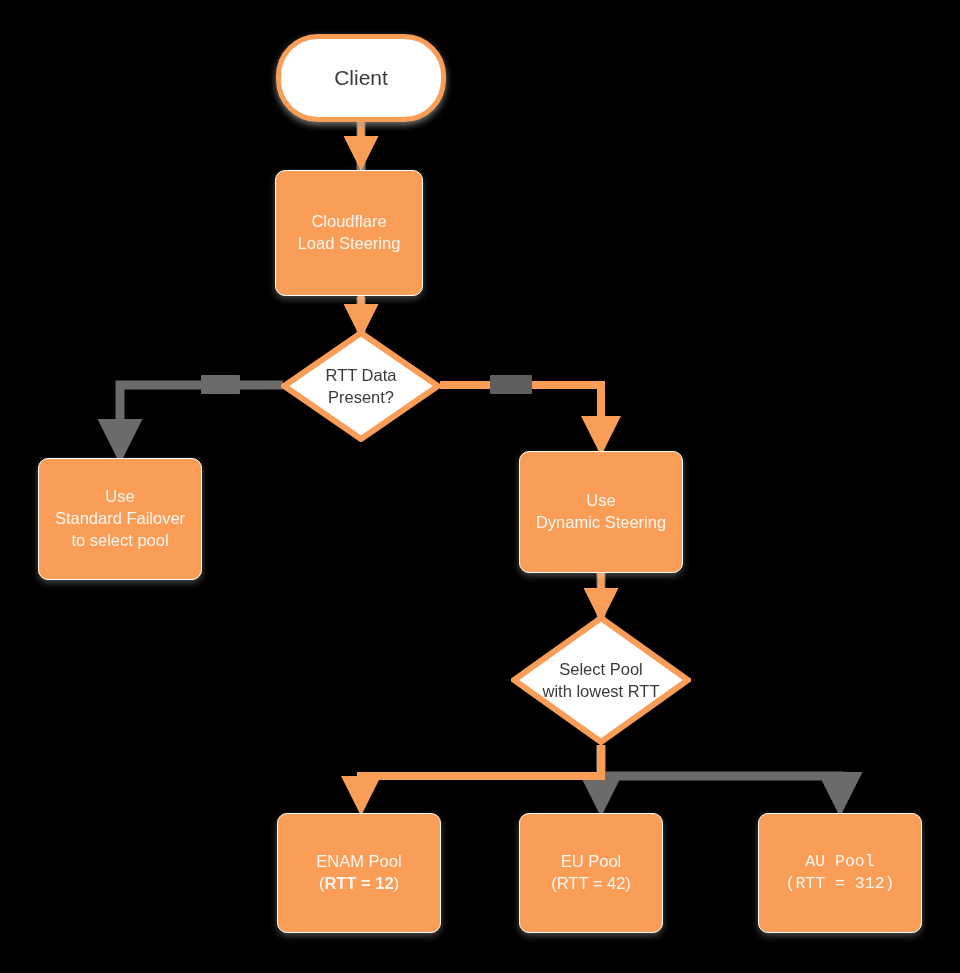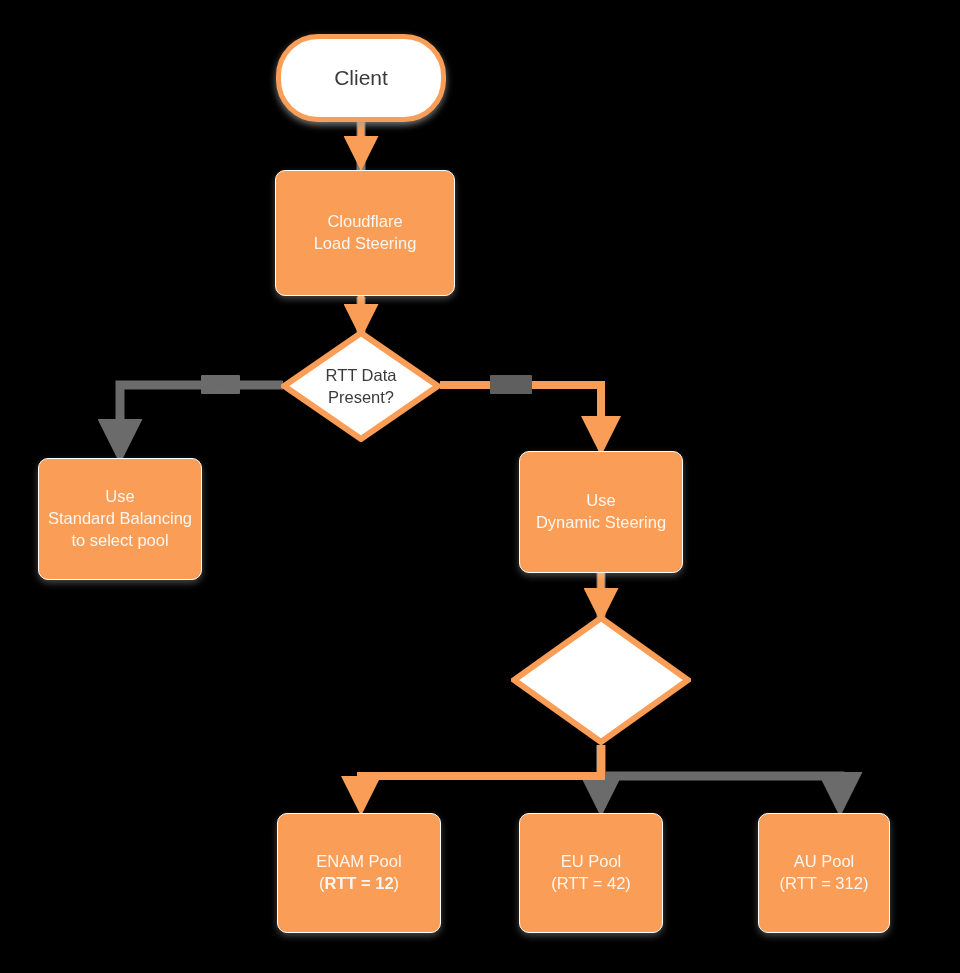--- a/index.html
+++ b/index.html
@@ -125,60 +125,64 @@
   </svg>
 
   <div class="edge-label" style="left:201px; top:375px; width:31px;">No</div>
 
   <div class="edge-label active" style="left:490px; top:375px; width:34px;">Yes</div>
 
   <div class="node terminator" style="left:276px; top:34px; width:170px; height:88px;">
     <span>Client</span>
   </div>
 
-  <div class="node box" style="left:275px; top:170px; width:180px; height:126px; flex-direction:column;">
+  <div class="node box" style="left:275px; top:170px; width:148px; height:126px; flex-direction:column;">
     <span>Cloudflare</span>
     <span>Load Steering</span>
   </div>
 
   <div class="diamond-wrap" style="left:281px; top:330px; width:160px; height:112px;">
     <svg class="diamond-shape" viewBox="0 0 160 112" preserveAspectRatio="none">
       <polygon points="80,3 157,56 80,109 3,56" fill="#ffffff" stroke="#f99d57" stroke-width="6"></polygon>
     </svg>
     <div class="diamond-label">
       <span class="ln2">RTT Data</span>
       <span class="ln2">Present?</span>
     </div>
   </div>
 
   <div class="node box" style="left:38px; top:458px; width:164px; height:122px; flex-direction:column;">
     <span>Use</span>
-    <span>Standard Balancing</span>
+    <span>Standard Failover</span>
     <span>to select pool</span>
   </div>
 
   <div class="node box" style="left:519px; top:451px; width:164px; height:122px; flex-direction:column;">
     <span>Use</span>
     <span>Dynamic Steering</span>
   </div>
 
   <div class="diamond-wrap" style="left:511px; top:615px; width:180px; height:130px;">
     <svg class="diamond-shape" viewBox="0 0 180 130" preserveAspectRatio="none">
       <polygon points="90,3 177,65 90,127 3,65" fill="#ffffff" stroke="#f99d57" stroke-width="6"></polygon>
     </svg>
+    <div class="diamond-label">
+      <span class="ln2">Select Pool</span>
+      <span class="ln2">with lowest RTT</span>
+    </div>
   </div>
 
   <div class="node box" style="left:277px; top:813px; width:164px; height:120px; flex-direction:column;">
     <span>ENAM Pool</span>
     <span>(<span class="b">RTT = 12</span>)</span>
   </div>
 
   <div class="node box" style="left:519px; top:813px; width:144px; height:120px; flex-direction:column;">
     <span>EU Pool</span>
     <span>(RTT = 42)</span>
   </div>
 
-  <div class="node box" style="left:758px; top:813px; width:132px; height:120px; flex-direction:column;">
+  <div class="node box" style="left:758px; top:813px; width:164px; height:120px; flex-direction:column;font-family:Liberation Mono, monospace;">
     <span>AU Pool</span>
     <span>(RTT = 312)</span>
   </div>
 
 </div>
 
 </body></html>

